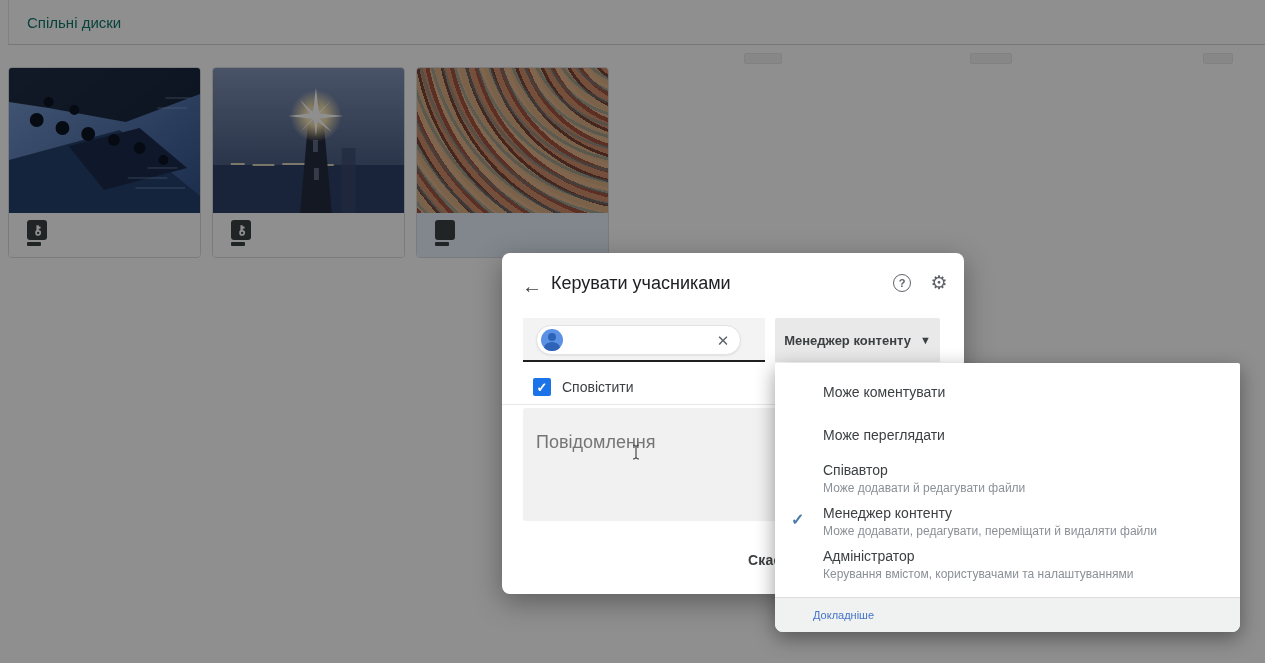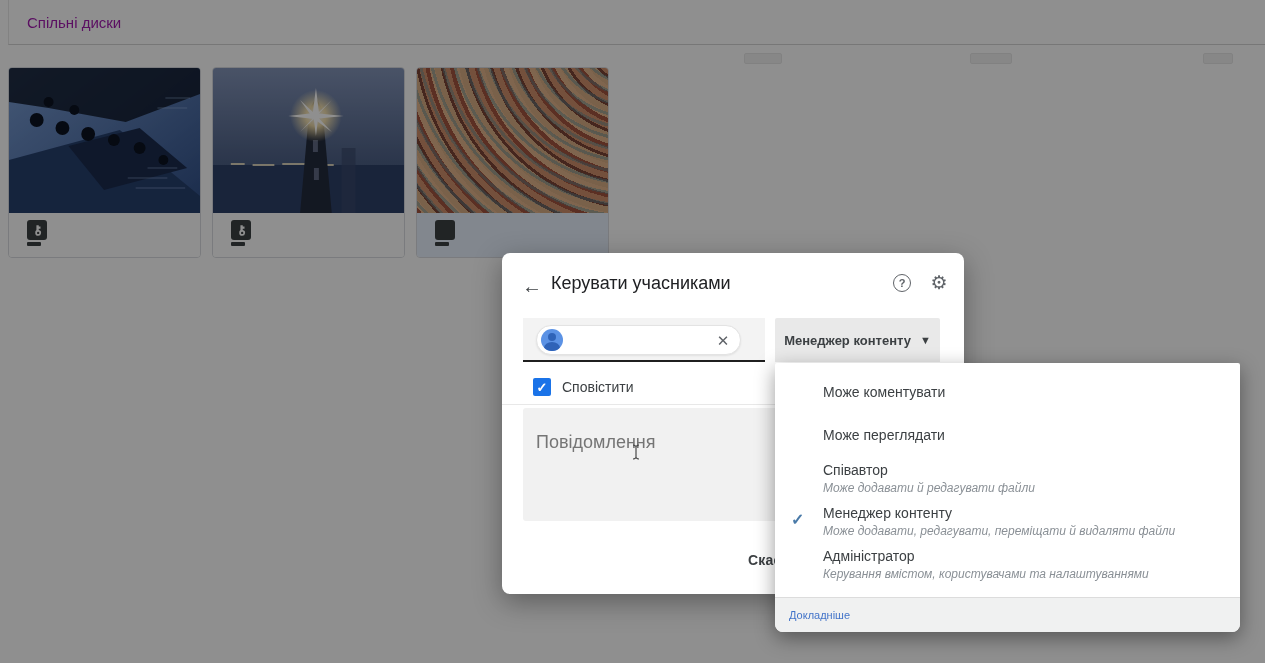--- a/index.html
+++ b/index.html
@@ -4,21 +4,21 @@
 <style>
   * { margin:0; padding:0; box-sizing:border-box; }
   html,body { width:1265px; height:663px; overflow:hidden; background:#8f8f8f;
               font-family:"Liberation Sans", sans-serif; }
 
   
   .page { position:absolute; inset:0; background:#ffffff; }
   .topbar { position:absolute; left:8px; top:0; right:0; height:45px;
             border-bottom:1px solid #d5d5d5; border-left:1px solid #e8e8e8;
             display:flex; align-items:center; padding-left:18px;
-            color:#a21caf; font-size:15px; }
+            color:#0f766e; font-size:15px; }
   .cards { position:absolute; left:8px; top:67px; display:flex; gap:11px; }
   .card { width:193px; height:191px; border:1px solid #d9dce0; border-radius:4px;
           background:#fff; overflow:hidden; cursor:pointer; }
   .thumb { width:100%; height:145px; display:block; }
   .thumb-abstract {
       background:
         repeating-radial-gradient(circle at 115% -35%, rgba(90,140,150,0.45) 0 3px, rgba(0,0,0,0) 3px 11px),
         repeating-radial-gradient(circle at 120% -30%, #e2b48c 0 5px, #a3543f 5px 9px, #cf8f6b 9px 15px, #7c4437 15px 18px, #d8ad85 18px 24px);
   }
   .card-footer { height:45px; background:#fff; position:relative; }
@@ -88,27 +88,27 @@
                 color:#3c4043; cursor:pointer; letter-spacing:0.2px; }
 
   
   .menu { position:absolute; left:775px; top:363px; width:465px; z-index:30;
           background:#fff; border-radius:2px 2px 8px 8px;
           box-shadow:0 6px 20px rgba(0,0,0,0.4); }
   .menu-items { padding-top:8px; padding-bottom:11px; }
   .menu-item { position:relative; height:43px; padding-left:48px; padding-right:16px;
                display:flex; flex-direction:column; justify-content:center; cursor:pointer; }
   .mi-label { font-size:14px; color:#3c4043; line-height:19px; }
-  .mi-desc { font-size:12px; color:#8a9096; line-height:16px;font-style:italic; }
+  .mi-desc { font-size:12px; color:#8a9096; line-height:16px; }
   .mi-check { position:absolute; left:16px; top:10px; color:#4a7aa8; font-size:16px;
               font-weight:bold; }
   .menu-footer { background:#f0f1f1; border-top:1px solid #dcdcdc;
                  border-radius:0 0 8px 8px; padding:7px 14px 9px 14px; }
   .mf-note { font-size:11px; color:#5f6368; line-height:15px; }
-  .mf-link { font-size:11px; color:#4374c9; line-height:15px; cursor:pointer; display:inline-block; }
+  .mf-link { font-size:11px; color:#4374c9; line-height:15px; cursor:pointer; display:inline-block;margin-left:24px; }
 </style>
 </head>
 <body>
 
 <div class="page">
   <div class="topbar">
     <span>Спільні диски</span>
   </div>
 
   <div class="cards">

